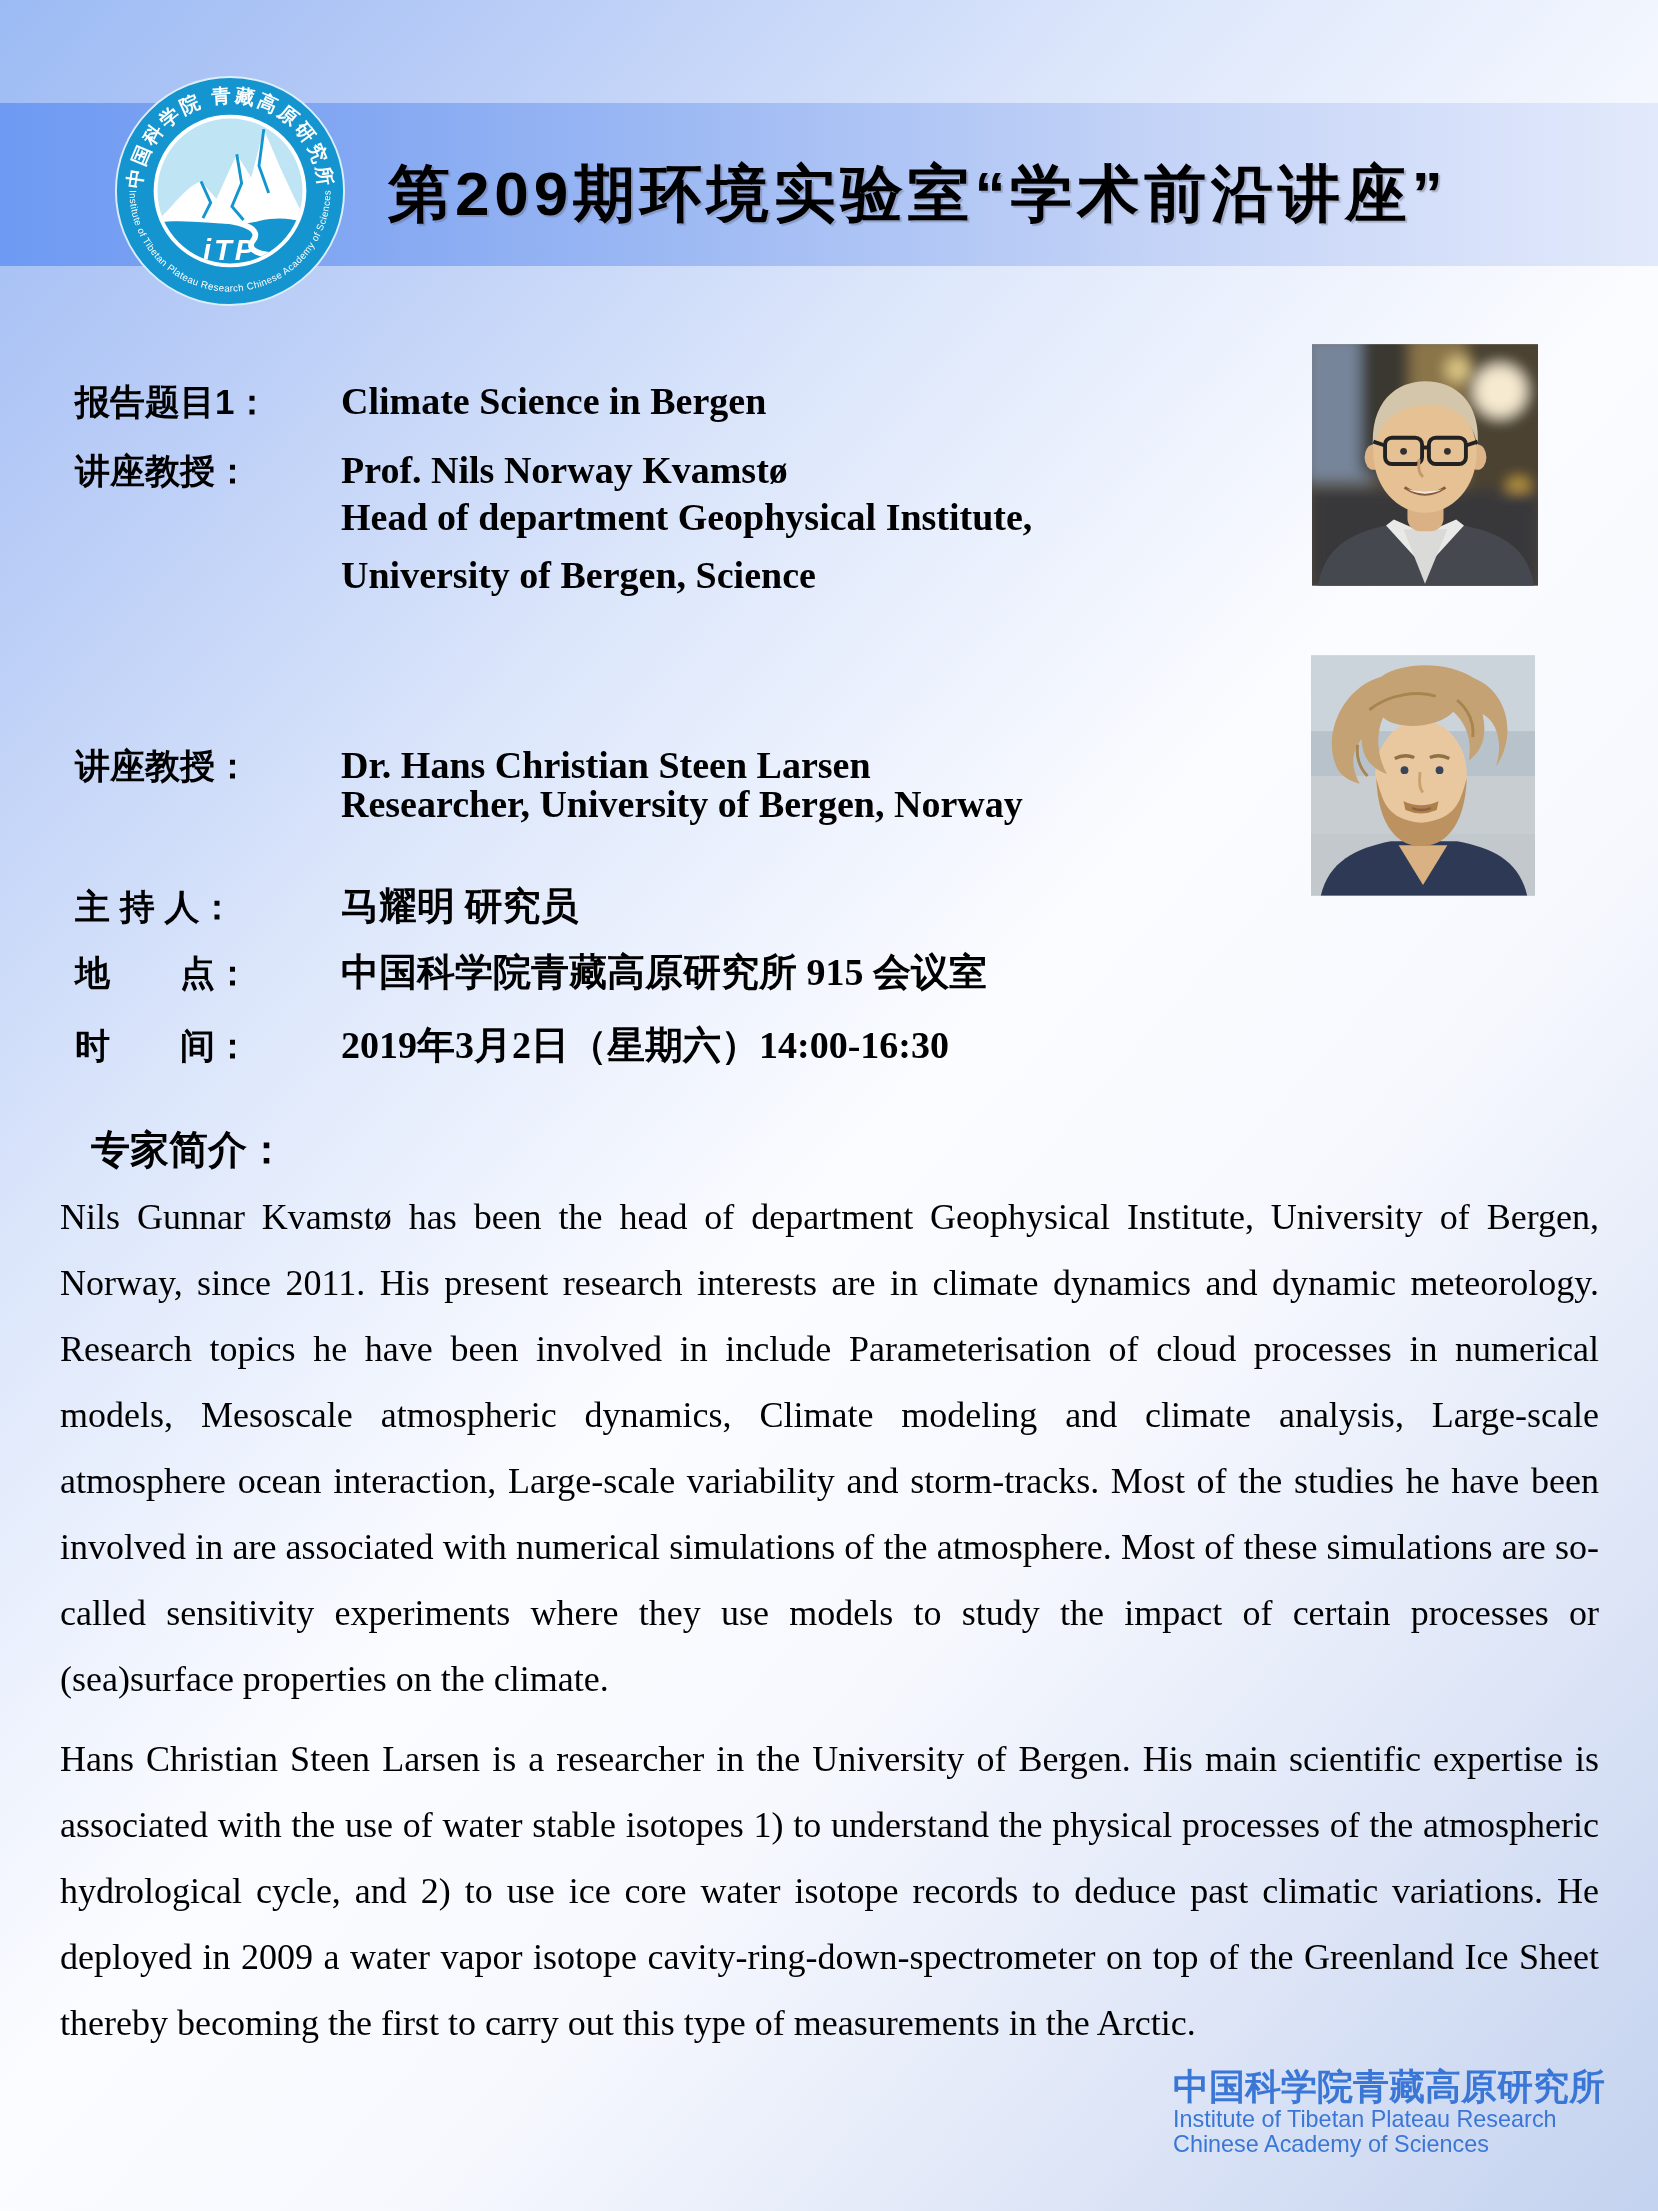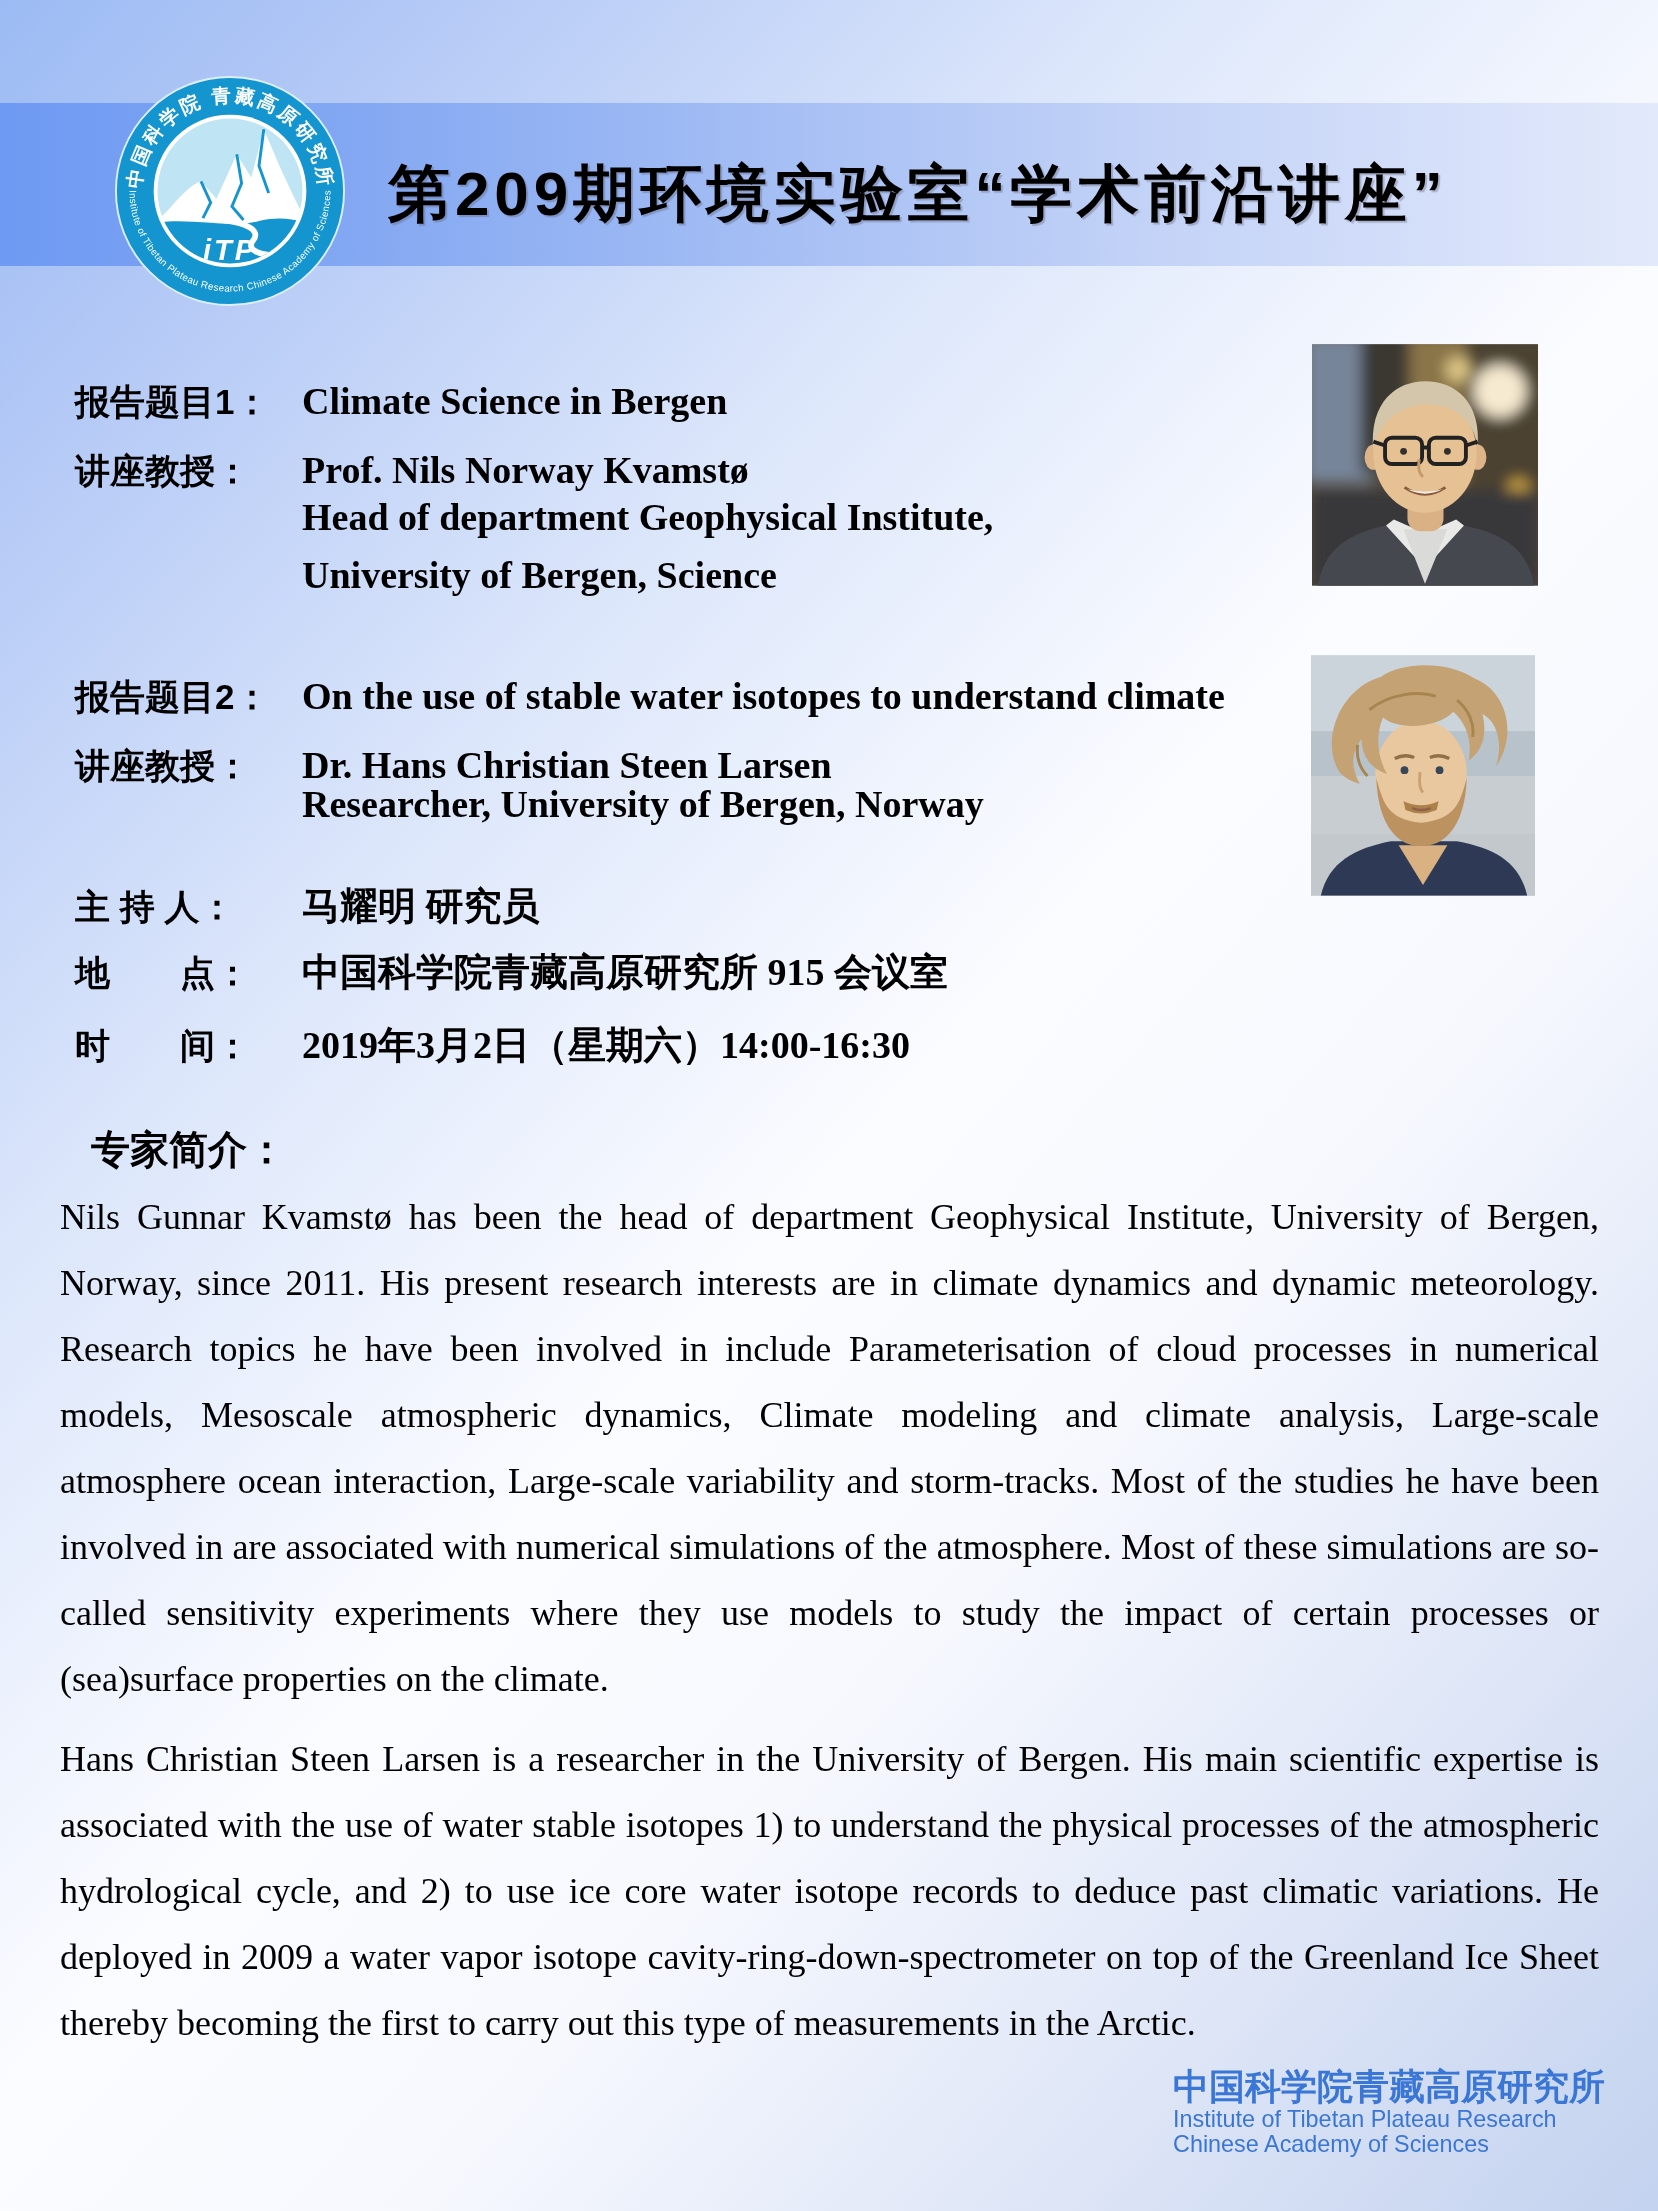--- a/index.html
+++ b/index.html
@@ -25,21 +25,21 @@
   }
   .info-row{position:absolute;left:75px;white-space:nowrap;line-height:45px;}
   .info-label{
     display:inline-block;width:227px;vertical-align:baseline;
     font-family:"Liberation Sans",sans-serif;font-weight:bold;font-size:35px;
     letter-spacing:0px;
     margin-top:34px;
   }
   .info-value{
     font-family:"Liberation Serif","Liberation Sans",serif;
-    font-weight:bold;font-size:38px;
+    font-weight:bold;font-size:38px;margin-left:39px;
   }
   .bio-heading{
     position:absolute;left:75px;top:1111px;margin:16px;
     font-family:"Liberation Sans",sans-serif;font-weight:bold;font-size:39px;line-height:45px;
   }
   .bio-para{
     position:absolute;left:60px;width:1539px;margin:0;
     font-family:"Liberation Serif",serif;font-size:36px;line-height:66px;
     text-align:justify;
   }
@@ -99,23 +99,20 @@
     <span class="info-label">报告题目1：</span><span class="info-value">Climate Science in Bergen</span>
   </div>
   <div class="info-row" style="top:414px">
     <span class="info-label">讲座教授：</span><span class="info-value">Prof. Nils Norway Kvamstø</span>
   </div>
   <div class="info-row" style="top:495px">
     <span class="info-label"></span><span class="info-value">Head of department Geophysical Institute,</span>
   </div>
   <div class="info-row" style="top:553px">
     <span class="info-label"></span><span class="info-value">University of Bergen, Science</span>
-  </div>
-  <div class="info-row" style="top:640px">
-    <span class="info-label">报告题目2：</span><span class="info-value">On the use of stable water isotopes to understand climate</span>
   </div>
   <div class="info-row" style="top:709px">
     <span class="info-label">讲座教授：</span><span class="info-value">Dr. Hans Christian Steen Larsen</span>
   </div>
   <div class="info-row" style="top:782px">
     <span class="info-label"></span><span class="info-value">Researcher, University of Bergen, Norway</span>
   </div>
   <div class="info-row" style="top:850px">
     <span class="info-label">主 持 人：</span><span class="info-value">马耀明 研究员</span>
   </div>

